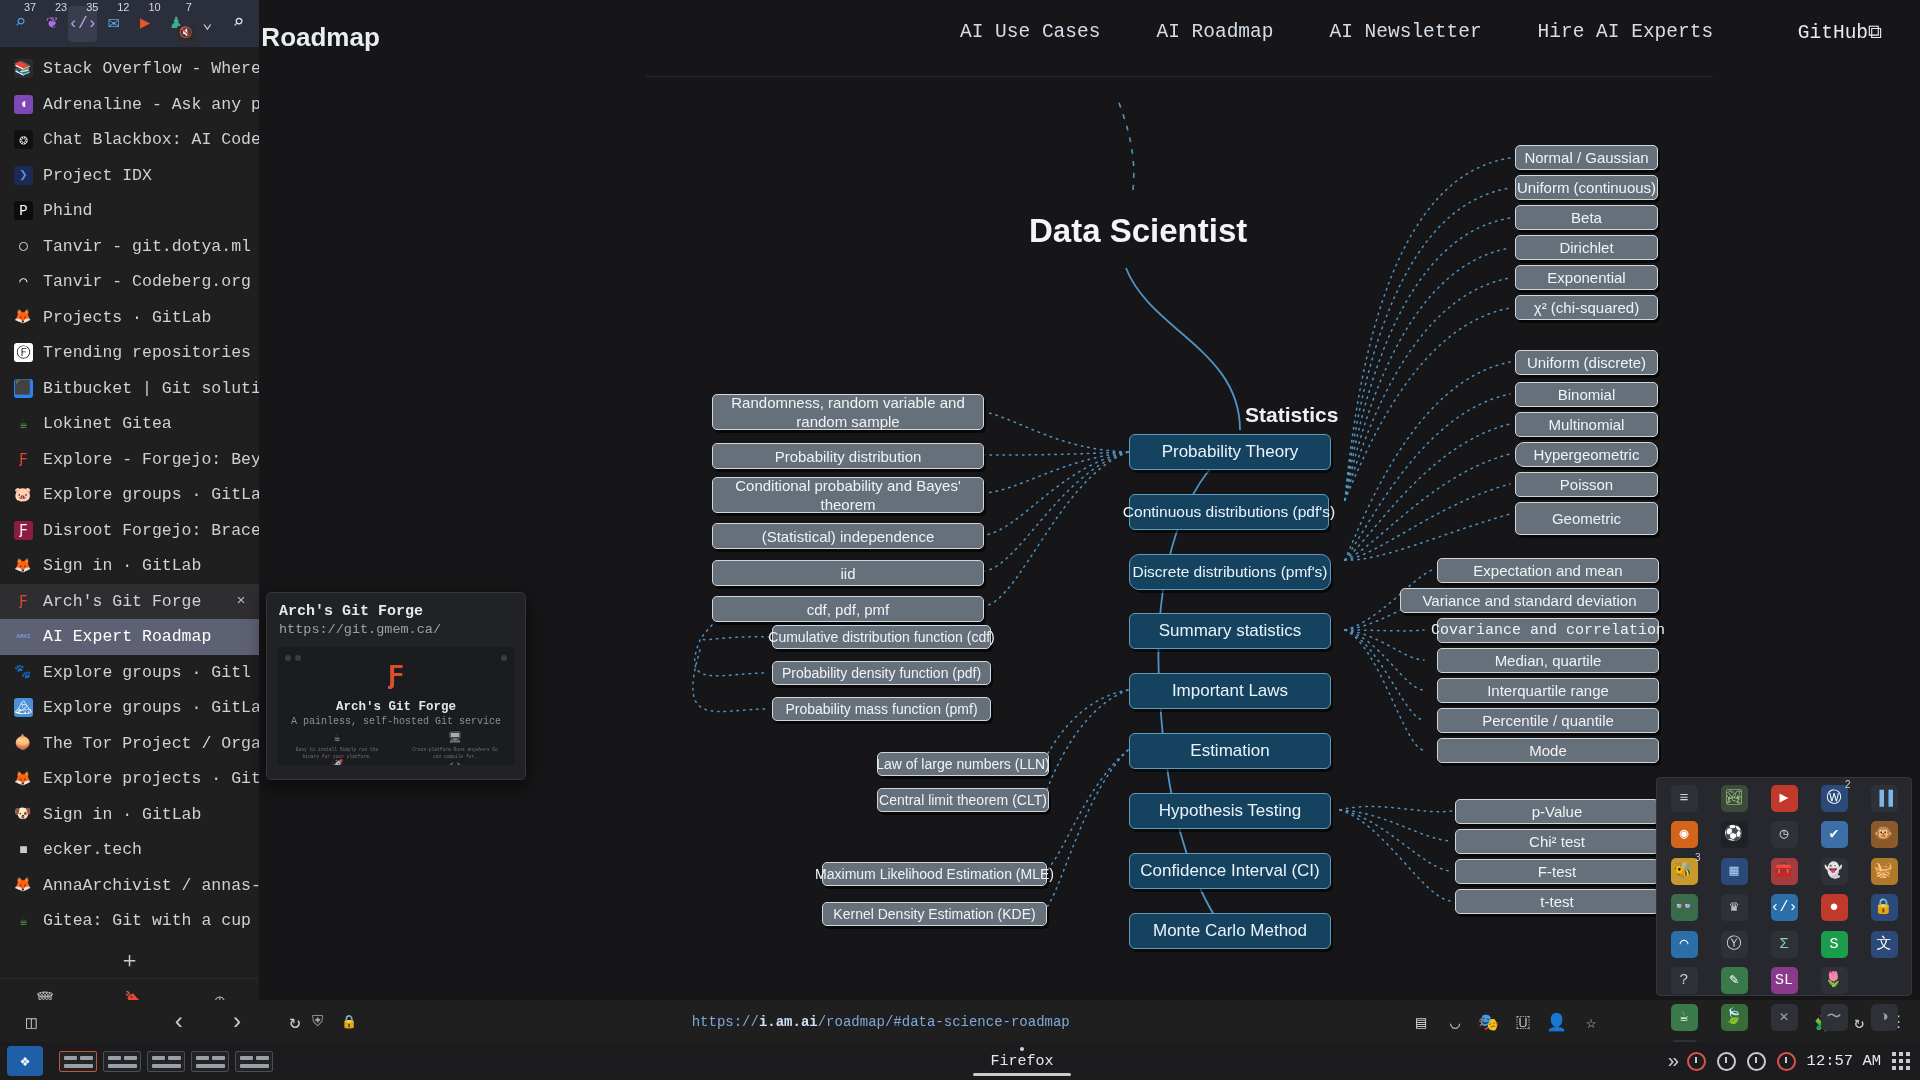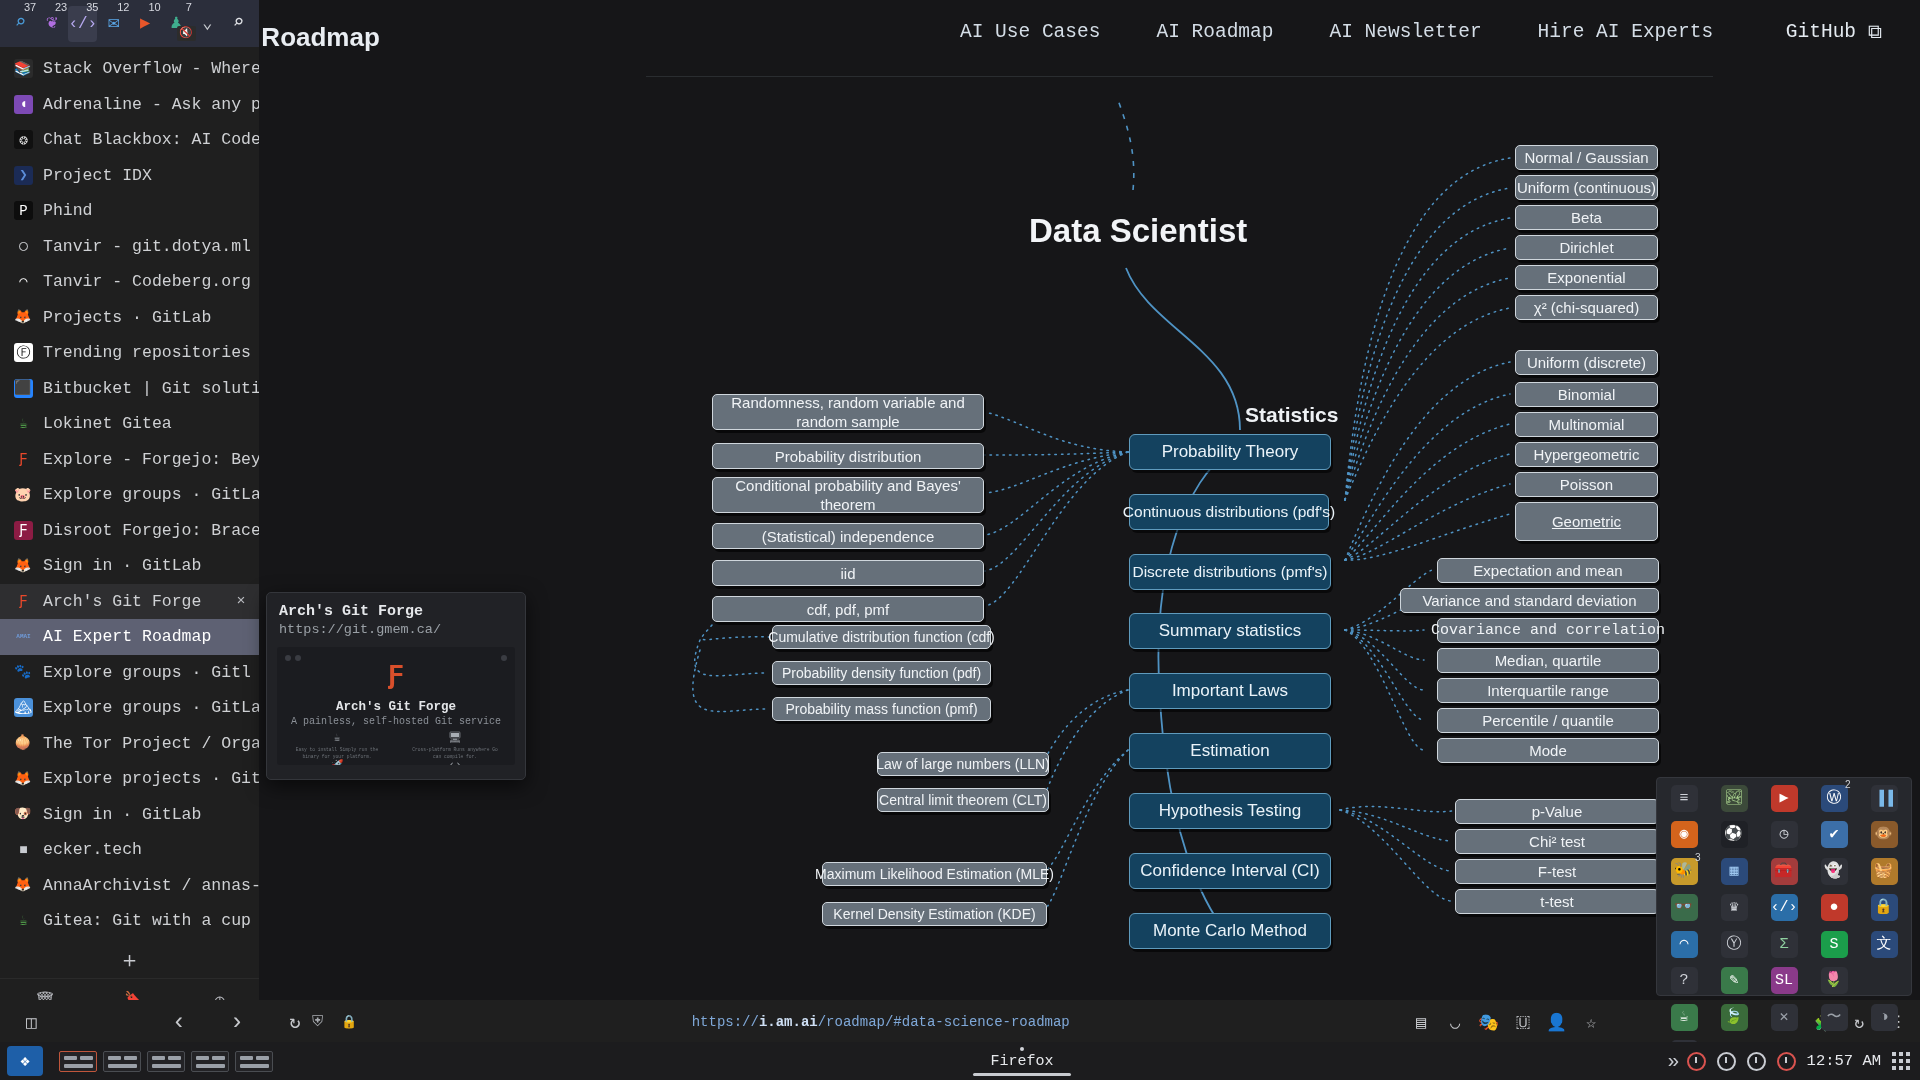--- a/index.html
+++ b/index.html
@@ -83,21 +83,21 @@
     color: #e9edf2; font-size: 26px; font-weight: bold;
     font-family: "Liberation Sans", sans-serif;
   }
   .navlinks {
     position: absolute; left: 960px; top: 21px;
     display: flex; gap: 56px; align-items: center;
   }
   .navlink { color: #d4dde6; font-size: 19.5px; }
   .ghlink {
     position: absolute; right: 38px; top: 21px;
-    color: #e4eaf0; font-size: 19.5px; display: flex; gap: 12px; align-items: flex-start;
+    color: #e4eaf0; font-size: 19.5px; display: flex; gap: 0; align-items: center;
   }
   .hdr-rule {
     position: absolute; left: 646px; right: 207px; top: 76px; height: 1px;
     background: #2a2d30;
   }
 
   
   .canvas { position: absolute; inset: 0; }
   .svglayer { position: absolute; inset: 0; width: 100%; height: 1000px; }
 
@@ -295,21 +295,21 @@
           <path d="M1340,810 C1385,818 1425,871 1452,871"></path>
           <path d="M1340,810 C1385,824 1425,901 1452,901"></path>
         </g>
       </svg>
 
       <div class="root-title">Data Scientist</div>
       <div class="branch-title" style="left:1245px;top:403px;">Statistics</div>
 
       <div class="node blue" style="left:1129px;top:434px;width:202px;height:36px;">Probability Theory</div>
       <div class="node blue" style="left:1129px;top:494px;width:200px;height:36px;font-size:15.5px;">Continuous distributions (pdf's)</div>
-      <div class="node blue" style="left:1129px;top:554px;width:202px;height:36px;font-size:15.5px;">Discrete distributions (pmf's)</div>
+      <div class="node blue" style="left:1129px;top:554px;width:202px;height:36px;font-size:15.5px;border-radius:10px;">Discrete distributions (pmf's)</div>
       <div class="node blue" style="left:1129px;top:613px;width:202px;height:36px;">Summary statistics</div>
       <div class="node blue" style="left:1129px;top:673px;width:202px;height:36px;">Important Laws</div>
       <div class="node blue" style="left:1129px;top:733px;width:202px;height:36px;">Estimation</div>
       <div class="node blue" style="left:1129px;top:793px;width:202px;height:36px;">Hypothesis Testing</div>
       <div class="node blue" style="left:1129px;top:853px;width:202px;height:36px;">Confidence Interval (CI)</div>
       <div class="node blue" style="left:1129px;top:913px;width:202px;height:36px;">Monte Carlo Method</div>
 
       <div class="node grey two" style="left:712px;top:394px;width:272px;height:36px;">Randomness, random variable and random sample</div>
       <div class="node grey" style="left:712px;top:443px;width:272px;height:26px;">Probability distribution</div>
       <div class="node grey two" style="left:712px;top:477px;width:272px;height:36px;">Conditional probability and Bayes' theorem</div>
@@ -324,23 +324,23 @@
       <div class="node grey" style="left:1515px;top:145px;width:143px;height:25px;">Normal / Gaussian</div>
       <div class="node grey" style="left:1515px;top:175px;width:143px;height:25px;">Uniform (continuous)</div>
       <div class="node grey" style="left:1515px;top:205px;width:143px;height:25px;">Beta</div>
       <div class="node grey" style="left:1515px;top:235px;width:143px;height:25px;">Dirichlet</div>
       <div class="node grey" style="left:1515px;top:265px;width:143px;height:25px;">Exponential</div>
       <div class="node grey" style="left:1515px;top:295px;width:143px;height:25px;">χ² (chi-squared)</div>
 
       <div class="node grey" style="left:1515px;top:350px;width:143px;height:25px;">Uniform (discrete)</div>
       <div class="node grey" style="left:1515px;top:382px;width:143px;height:25px;">Binomial</div>
       <div class="node grey" style="left:1515px;top:412px;width:143px;height:25px;">Multinomial</div>
-      <div class="node grey" style="left:1515px;top:442px;width:143px;height:25px;">Hypergeometric</div>
+      <div class="node grey" style="left:1515px;top:442px;width:143px;height:25px;border-radius:9px;">Hypergeometric</div>
       <div class="node grey" style="left:1515px;top:472px;width:143px;height:25px;">Poisson</div>
-      <div class="node grey" style="left:1515px;top:502px;width:143px;height:39px;text-decoration:underline;">Geometric</div>
+      <div class="node grey" style="left:1515px;top:502px;width:143px;height:33px;">Geometric</div>
 
       <div class="node grey" style="left:1437px;top:558px;width:222px;height:25px;">Expectation and mean</div>
       <div class="node grey" style="left:1400px;top:588px;width:259px;height:25px;">Variance and standard deviation</div>
       <div class="node grey" style="left:1437px;top:618px;width:222px;height:25px;font-family:Liberation Mono, monospace;">Covariance and correlation</div>
       <div class="node grey" style="left:1437px;top:648px;width:222px;height:25px;">Median, quartile</div>
       <div class="node grey" style="left:1437px;top:678px;width:222px;height:25px;">Interquartile range</div>
       <div class="node grey" style="left:1437px;top:708px;width:222px;height:25px;">Percentile / quantile</div>
       <div class="node grey" style="left:1437px;top:738px;width:222px;height:25px;">Mode</div>
 
       <div class="node grey small" style="left:877px;top:752px;width:172px;height:24px;">Law of large numbers (LLN)</div>

